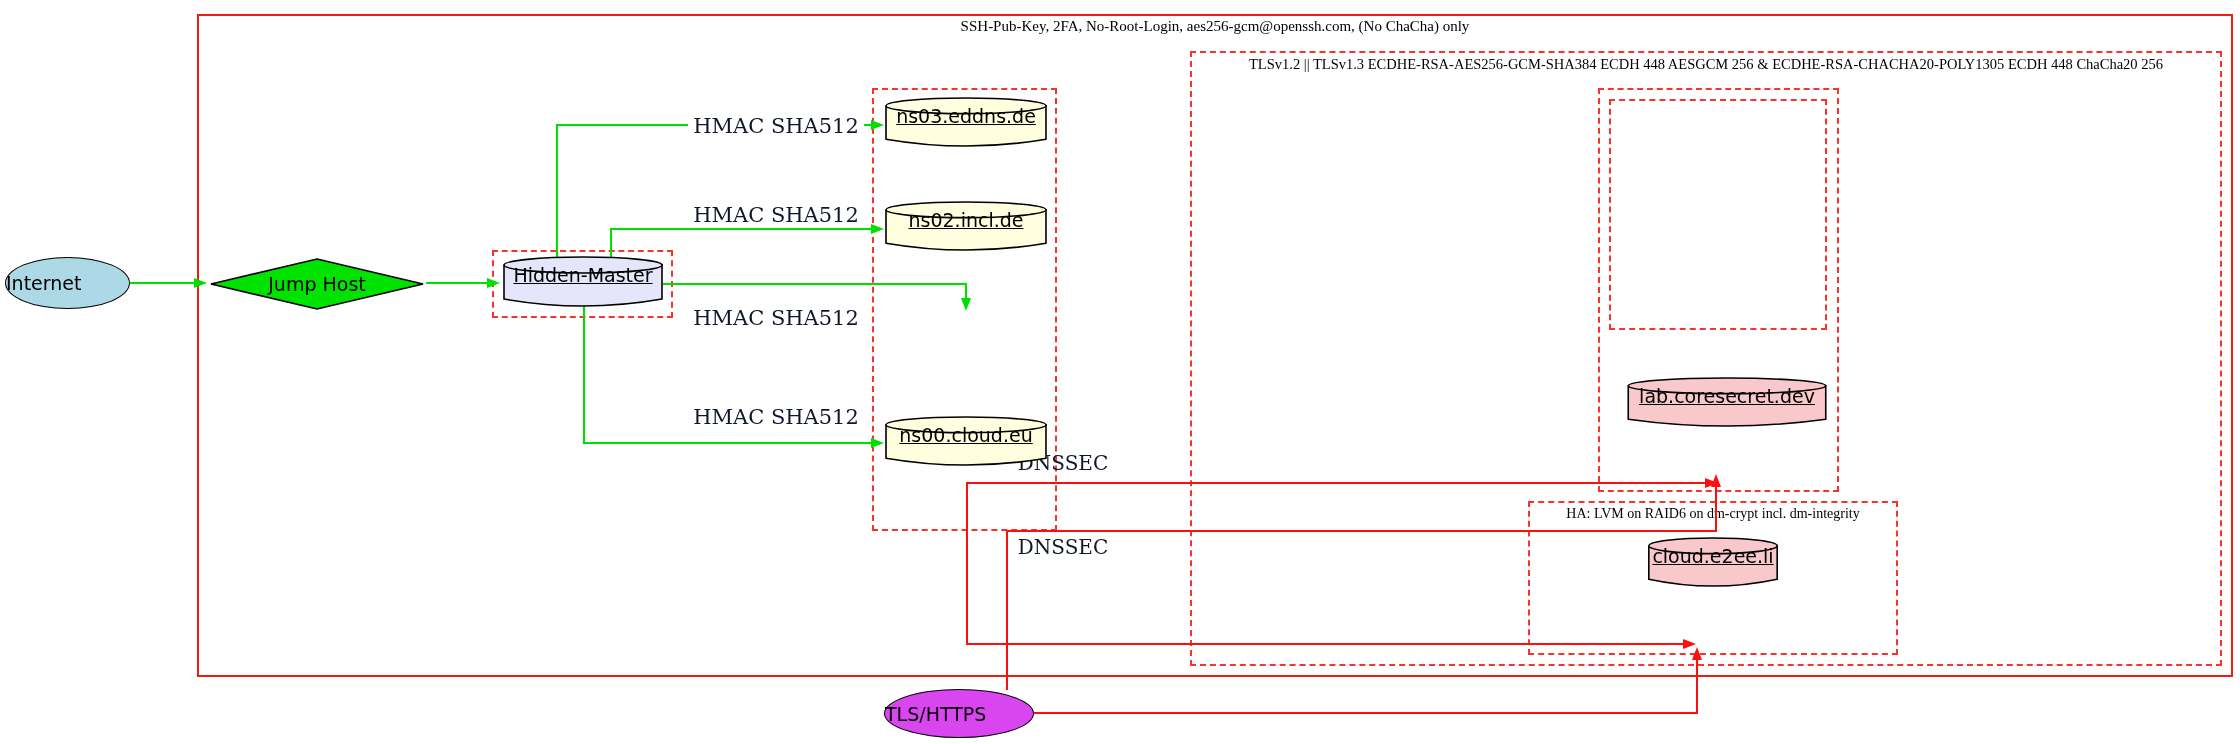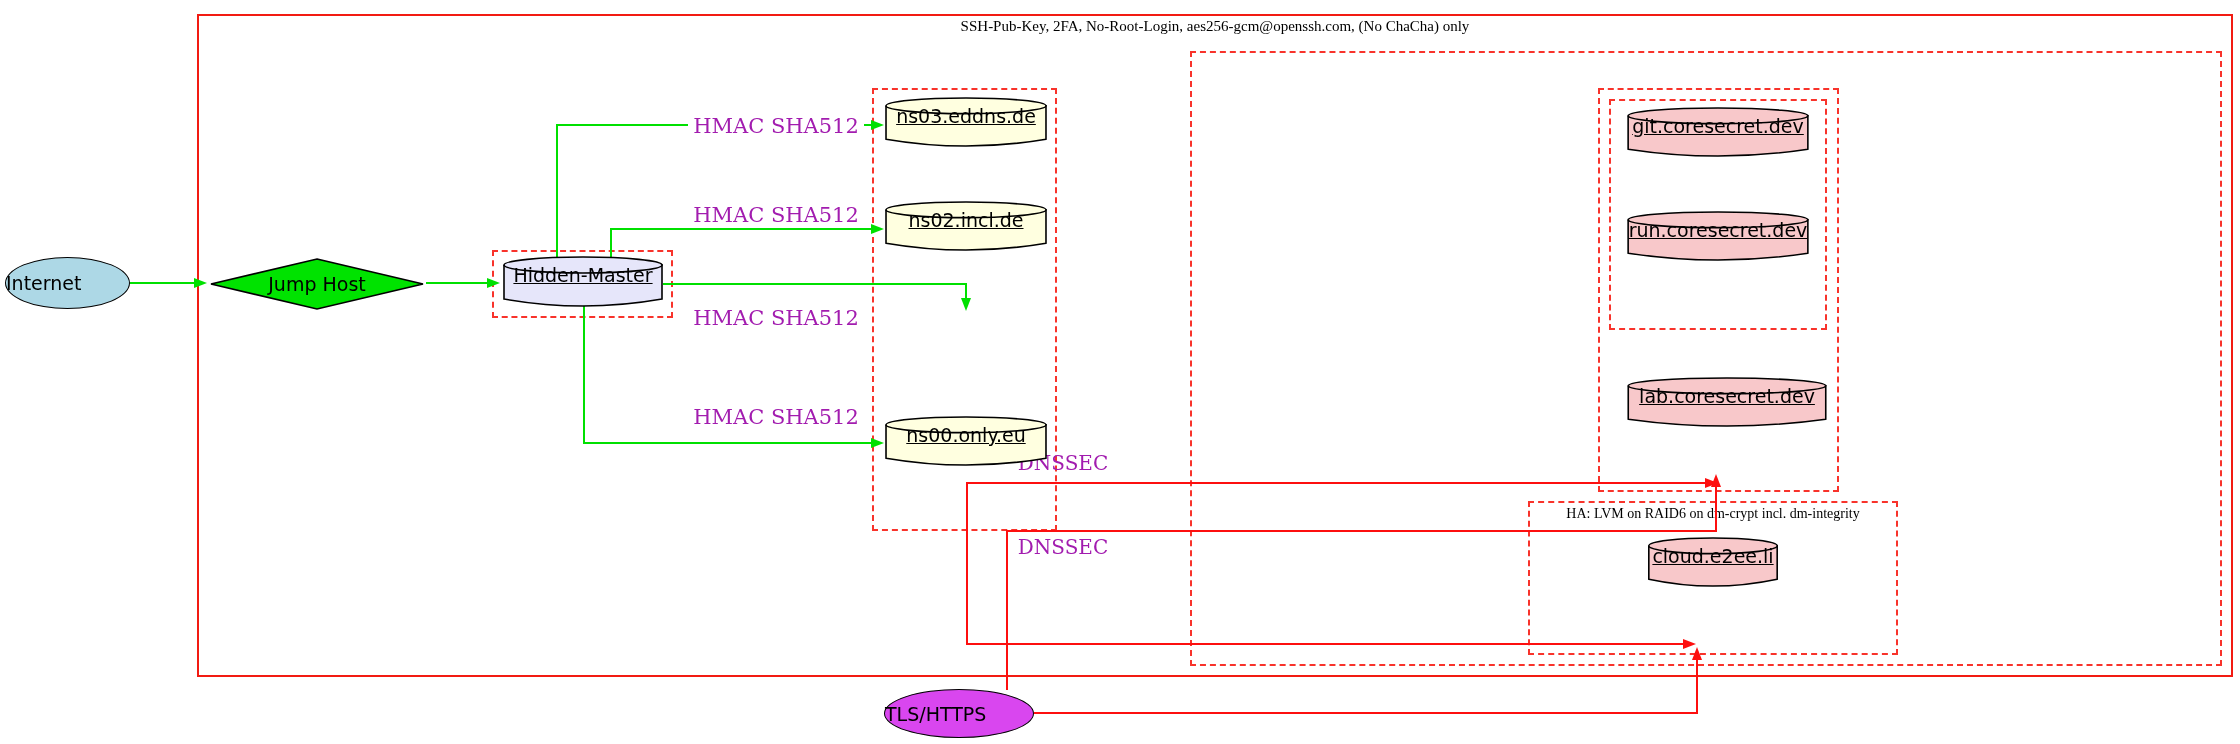--- a/index.html
+++ b/index.html
@@ -14,21 +14,21 @@
   
   .line{position:absolute;}
   .g{background:#00e000;}
   .r{background:#fd0f0f;}
   .arr{position:absolute;width:0;height:0;}
   .arr-r.ga{border-top:5px solid transparent;border-bottom:5px solid transparent;border-left:13px solid #00e000;}
   .arr-r.ra{border-top:5px solid transparent;border-bottom:5px solid transparent;border-left:13px solid #fd0f0f;}
   .arr-d.ga{border-left:5px solid transparent;border-right:5px solid transparent;border-top:13px solid #00e000;}
   .arr-u.ra{border-left:5px solid transparent;border-right:5px solid transparent;border-bottom:13px solid #fd0f0f;}
   
-  .elabel{position:absolute;text-align:center;color:#a21caf;white-space:nowrap;
+  .elabel{position:absolute;text-align:center;color:#0f172a;white-space:nowrap;
           font-family:"DejaVu Serif",serif;font-size:21px;line-height:24px;}
   .elabel.wbg{background:#ffffff;padding:0 2px;}
   
   .node{position:absolute;}
   .node svg{position:absolute;left:0;top:0;width:100%;height:100%;}
   .nlabel{position:absolute;left:0;right:0;text-align:center;color:#000;
           font-size:19px;line-height:22px;white-space:nowrap;}
   .ellipse-node{box-sizing:border-box;border:1.6px solid #000;border-radius:50%;
                 display:flex;align-items:center;justify-content:flex-start;}
   .ellipse-node .nlabel{position:static;}
@@ -37,20 +37,21 @@
 </style>
 </head>
 <body>
 
 <div id="canvas">
 
   <div class="box solid" style="left:197px;top:14px;width:2036px;height:663px;"></div>
   <div class="box-label" style="left:197px;top:18px;width:2036px;font-size:15px;">SSH-Pub-Key, 2FA, No-Root-Login, aes256-gcm@openssh.com, (No ChaCha) only</div>
 
   <div class="box dashed" style="left:1190px;top:51px;width:1032px;height:615px;"></div>
+  <div class="box-label" style="left:1190px;top:56px;width:1032px;font-size:14.5px;">TLSv1.2 || TLSv1.3 ECDHE-RSA-AES256-GCM-SHA384 ECDH 448 AESGCM 256 &amp; ECDHE-RSA-CHACHA20-POLY1305 ECDH 448 ChaCha20 256</div>
 
   <div class="box dashed" style="left:492px;top:250px;width:181px;height:68px;"></div>
 
   <div class="box dashed" style="left:872px;top:88px;width:185px;height:443px;"></div>
 
   <div class="box dashed" style="left:1598px;top:88px;width:241px;height:404px;"></div>
   <div class="box dashed" style="left:1609px;top:99px;width:218px;height:231px;"></div>
 
   <div class="box dashed" style="left:1528px;top:501px;width:370px;height:154px;"></div>
   <div class="box-label" style="left:1528px;top:506px;width:370px;font-size:14px;">HA: LVM on RAID6 on dm-crypt incl. dm-integrity</div>
@@ -134,38 +135,24 @@
     </svg>
     <span class="nlabel">ns02.incl.de</span>
   </div>
 
 
   <div class="node cyl" style="left:885px;top:416px;width:162px;height:51px;">
     <svg viewBox="0 0 160 52" preserveAspectRatio="none">
       <path d="M1,9 L1,43 Q80,57 159,43 L159,9 Q80,23 1,9" fill="#ffffe0" stroke="#000" stroke-width="1.6" vector-effect="non-scaling-stroke"></path>
       <ellipse cx="80" cy="9" rx="79" ry="8" fill="#ffffe0" stroke="#000" stroke-width="1.6" vector-effect="non-scaling-stroke"></ellipse>
     </svg>
-    <span class="nlabel">ns00.only.eu</span>
+    <span class="nlabel">ns00.cloud.eu</span>
   </div>
 
-  <div class="node cyl" style="left:1627px;top:107px;width:182px;height:51px;">
-    <svg viewBox="0 0 160 52" preserveAspectRatio="none">
-      <path d="M1,9 L1,43 Q80,57 159,43 L159,9 Q80,23 1,9" fill="#f8c8ca" stroke="#000" stroke-width="1.6" vector-effect="non-scaling-stroke"></path>
-      <ellipse cx="80" cy="9" rx="79" ry="8" fill="#f8c8ca" stroke="#000" stroke-width="1.6" vector-effect="non-scaling-stroke"></ellipse>
-    </svg>
-    <span class="nlabel">git.coresecret.dev</span>
-  </div>
 
-  <div class="node cyl" style="left:1627px;top:211px;width:182px;height:51px;">
-    <svg viewBox="0 0 160 52" preserveAspectRatio="none">
-      <path d="M1,9 L1,43 Q80,57 159,43 L159,9 Q80,23 1,9" fill="#f8c8ca" stroke="#000" stroke-width="1.6" vector-effect="non-scaling-stroke"></path>
-      <ellipse cx="80" cy="9" rx="79" ry="8" fill="#f8c8ca" stroke="#000" stroke-width="1.6" vector-effect="non-scaling-stroke"></ellipse>
-    </svg>
-    <span class="nlabel">run.coresecret.dev</span>
-  </div>
 
   <div class="node cyl" style="left:1627px;top:377px;width:200px;height:51px;">
     <svg viewBox="0 0 160 52" preserveAspectRatio="none">
       <path d="M1,9 L1,43 Q80,57 159,43 L159,9 Q80,23 1,9" fill="#f8c8ca" stroke="#000" stroke-width="1.6" vector-effect="non-scaling-stroke"></path>
       <ellipse cx="80" cy="9" rx="79" ry="8" fill="#f8c8ca" stroke="#000" stroke-width="1.6" vector-effect="non-scaling-stroke"></ellipse>
     </svg>
     <span class="nlabel">lab.coresecret.dev</span>
   </div>
 
   <div class="node cyl" style="left:1648px;top:537px;width:130px;height:51px;">

